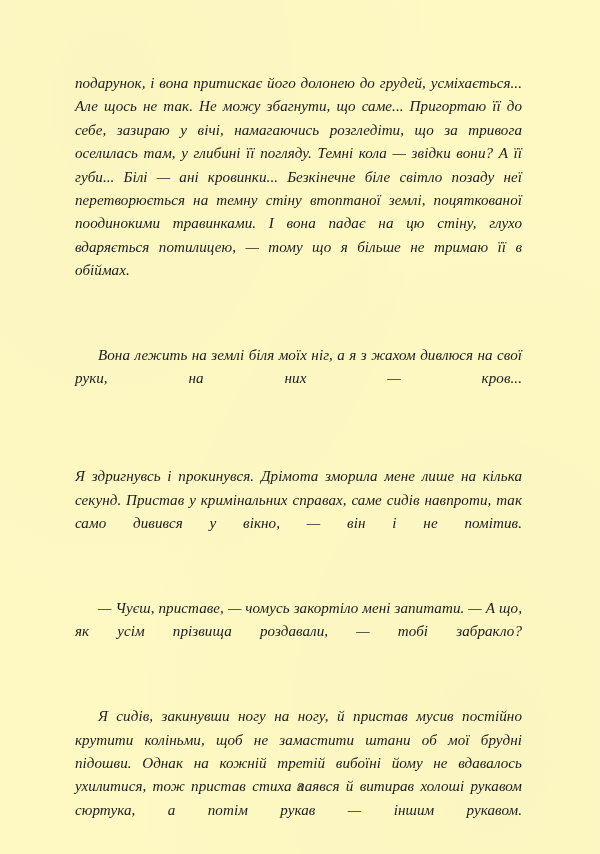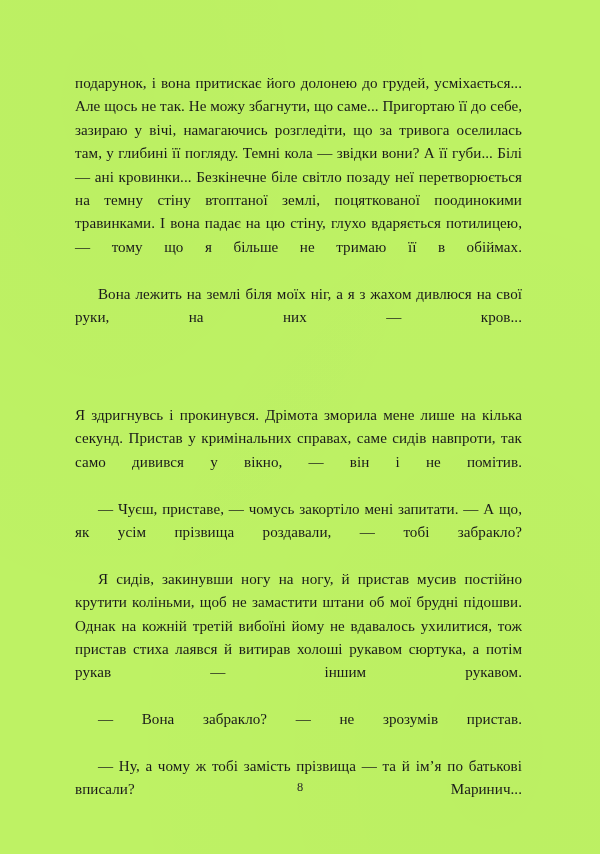--- a/index.html
+++ b/index.html
@@ -14,21 +14,22 @@
     font-family: "Liberation Serif", "DejaVu Serif", serif;
     color: #1a1a1a;
     overflow: hidden;
     position: relative;
   }
 
   
   .page {
     position: absolute;
     inset: 0;
-    background: #bef264;
+    background: #fef9c3;
+    font-style: italic;
   }
   .page::before {
     content: "";
     position: absolute;
     inset: 0;
     background:
       radial-gradient(ellipse at 18% 12%, rgba(0,0,0,0.012) 0%, rgba(0,0,0,0) 55%),
       radial-gradient(ellipse at 82% 88%, rgba(0,0,0,0.010) 0%, rgba(0,0,0,0) 60%);
     pointer-events: none;
   }
@@ -56,20 +57,21 @@
     text-align: justify;
     text-justify: inter-word;
     letter-spacing: 0.05px;
     word-spacing: -0.1px;
     -webkit-hyphens: none;
     hyphens: none;
   }
 
   p.indent {
     text-indent: 23px;
+    margin-top: 38px;
   }
 
   p.noindent {
     text-indent: 0;
   }
 
   
   p.para::after {
     content: "";
     display: inline-block;

